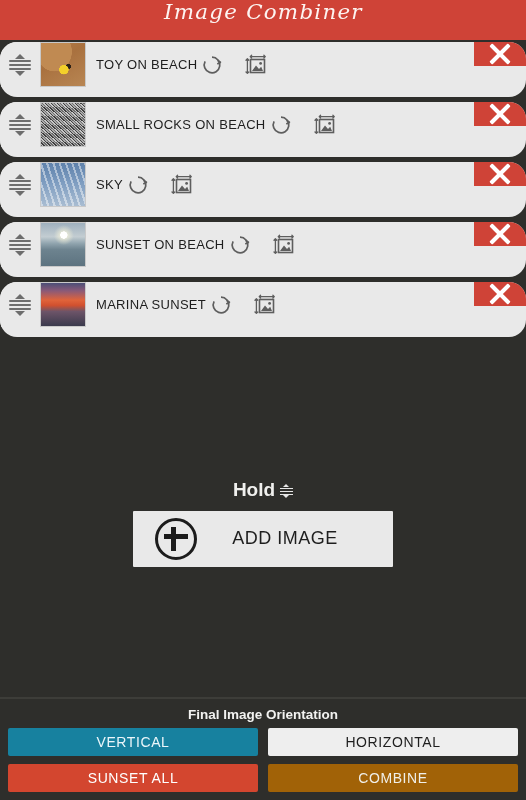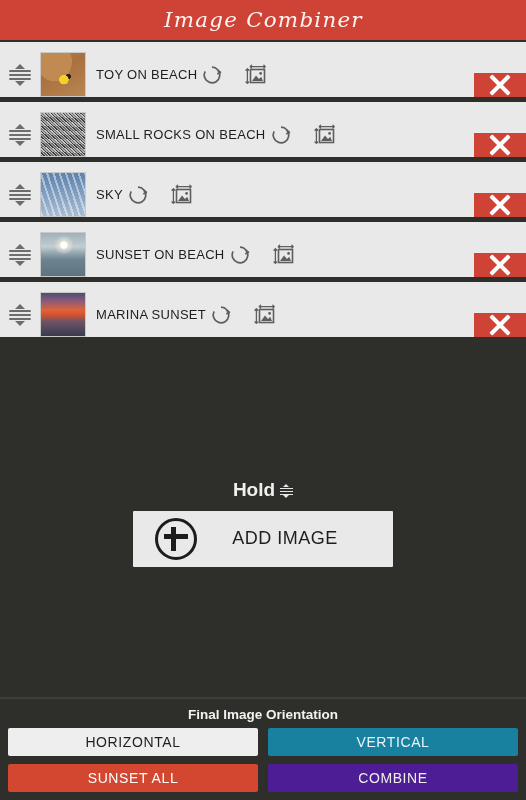--- a/index.html
+++ b/index.html
@@ -16,44 +16,45 @@
     height: 800px;
     background: #2e2e2b;
     overflow: hidden;
   }
 
   
   .header {
     height: 40px;
     background: #cf4337;
     display: flex;
-    align-items: center;
+    align-items: flex-start;
     justify-content: center;
   }
   .header-title {
     color: #fdf4f1;
     font-family: "DejaVu Serif", serif;
     font-style: italic;
     font-size: 21px;
     letter-spacing: 1.2px;
     font-weight: 400;
     transform: scaleX(1.02);
   }
 
   
   .list {
     padding-top: 2px;
   }
   .row {
     display: flex;
-    align-items: flex-end;
+    align-items: flex-start;
     height: 55px;
     margin-bottom: 5px;
     background: #e9e9e9;
     overflow: hidden;
+    border-radius: 17px;
   }
   .row-main {
     flex: 1 1 auto;
     display: flex;
     align-items: center;
     background: #e9e9e9;
     min-width: 0;
   }
   .drag-handle {
     width: 40px;
@@ -302,21 +303,21 @@
   }
   .btn-horizontal {
     background: #eeeeee;
     color: #1e1e1e;
   }
   .btn-clear {
     background: #d3462f;
     color: #ffffff;
   }
   .btn-combine {
-    background: #4c1d95;
+    background: #a16207;
     color: #f0efe9;
   }
 </style>
 </head>
 <body>
 
 <div id="app" style="display: flex; flex-direction: column;">
 
   <div class="header">
     <div class="header-title">Image Combiner</div>
@@ -534,22 +535,22 @@
         <i class="v"></i>
     </span>
     <span class="add-image-label">ADD IMAGE</span>
   </div>
 
   <div class="spacer"></div>
 
   <div class="bottom">
     <div class="orientation-label">Final Image Orientation</div>
     <div class="btn-row">
+      <div class="btn btn-vertical">VERTICAL</div>
       <div class="btn btn-horizontal">HORIZONTAL</div>
-      <div class="btn btn-vertical">VERTICAL</div>
     </div>
     <div class="btn-row">
       <div class="btn btn-clear">SUNSET ALL</div>
       <div class="btn btn-combine">COMBINE</div>
     </div>
   </div>
 
 </div>
 
 </body></html>

